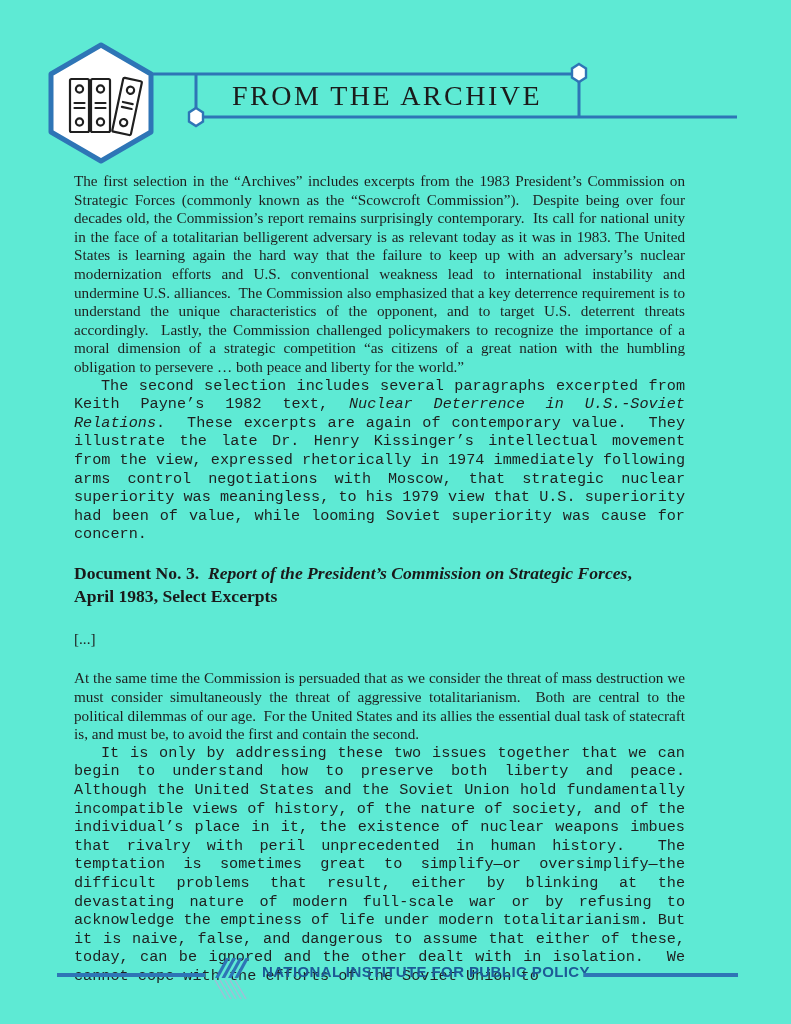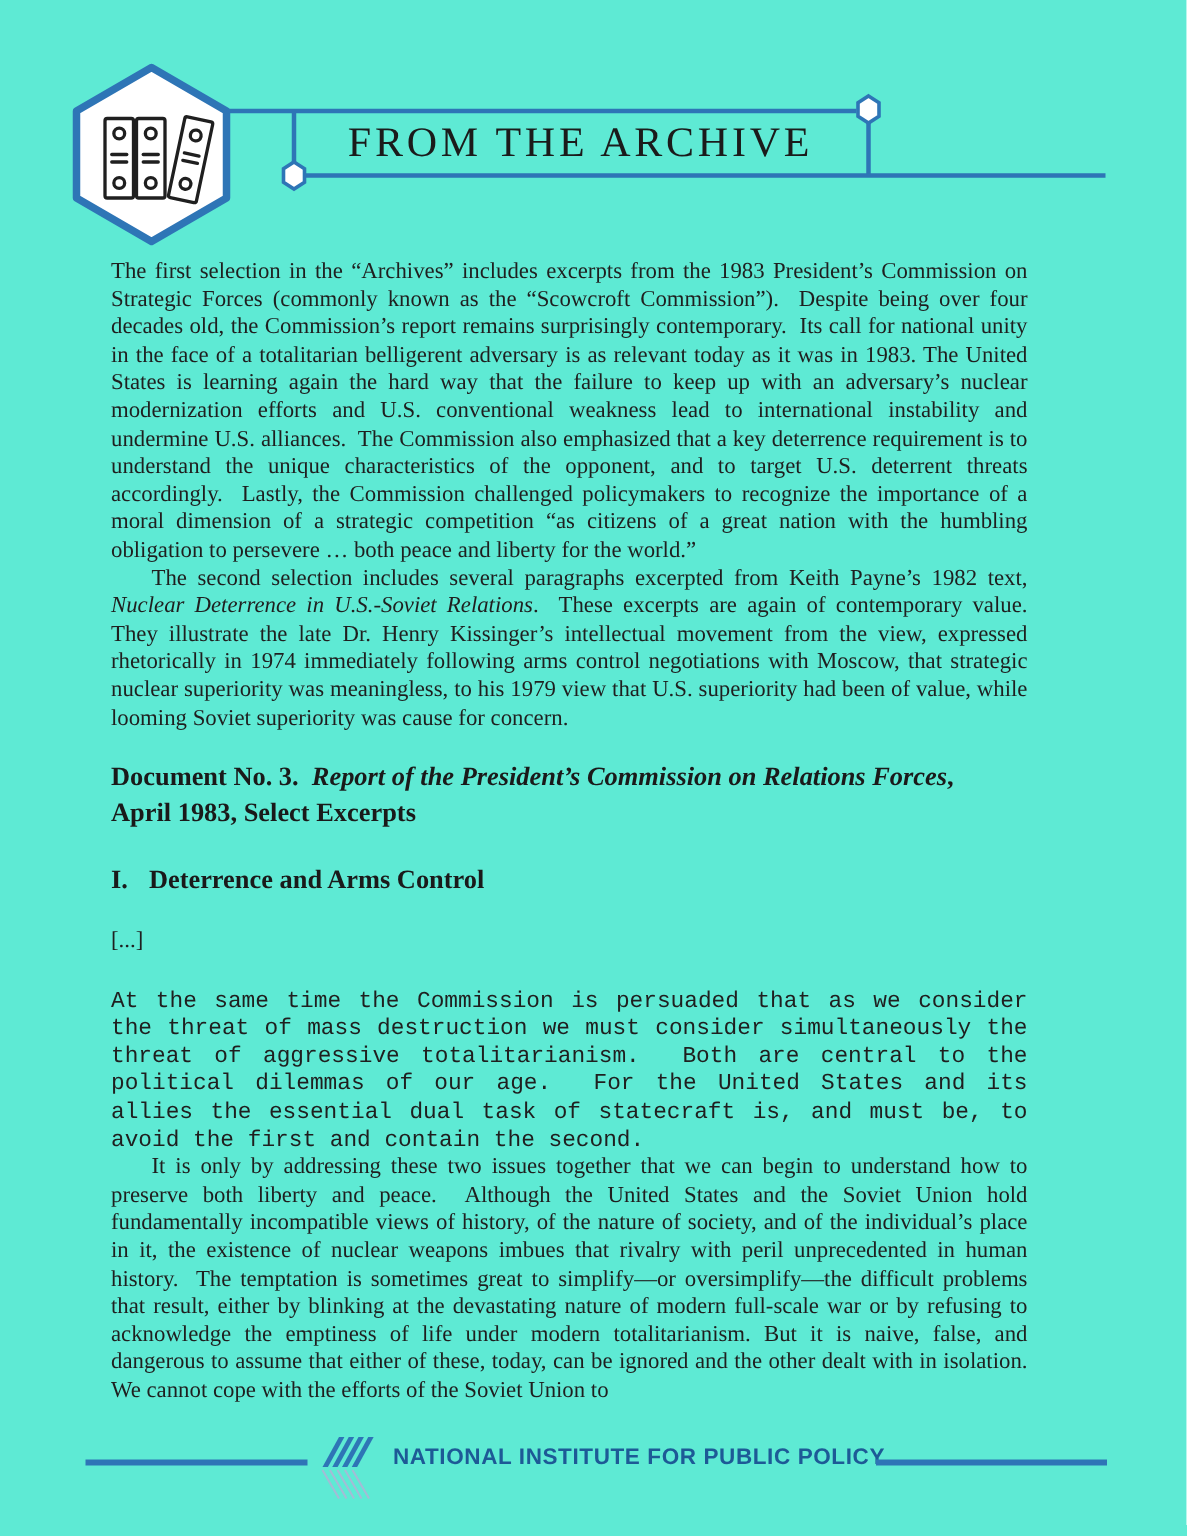--- a/index.html
+++ b/index.html
@@ -41,42 +41,42 @@
   }
   .para {
     margin: 0;
     font-family: "Liberation Serif", serif;
     font-size: 15.2px;
     line-height: 18.6px;
     color: #1f1f1f;
     text-align: justify;
     white-space: pre-wrap;
   }
-  .indent { text-indent: 27px; }
+  .indent { text-indent: 27px; font-family: Liberation Mono, monospace; }
   .doc-heading {
     margin: 18px 0 0 0;
     width: 592px;
     font-family: "Liberation Serif", serif;
     font-size: 17.6px;
     line-height: 23.5px;
     font-weight: 700;
     color: #1a1a1a;
     white-space: pre-wrap;
   }
   .sec-heading {
     margin: 22px 0 0 0;
     font-family: "Liberation Serif", serif;
     font-size: 17.6px;
     line-height: 22px;
     font-weight: 700;
     color: #1a1a1a;
   }
   .sec-num { margin-right: 14px; }
   .ellipsis-marker { margin-top: 21px; }
-  .space-before { margin-top: 21px; font-family: Liberation Mono, monospace; }
+  .space-before { margin-top: 21px; }
 
   
   .rule { position: absolute; height: 4px; background: #2e75b6; }
   .rule-left  { left: 57px;  top: 973px; width: 148px; }
   .rule-right { left: 584px; top: 973px; width: 154px; }
   .footer-logo { position: absolute; left: 211px; top: 954px; }
   .footer-org {
     position: absolute;
     left: 262px; top: 963px;
     width: 320px;
@@ -134,23 +134,22 @@
     </svg>
     <h1 class="banner-title">FROM THE ARCHIVE</h1>
   </div>
 
   <main class="doc-main">
 
     <p class="para">The first selection in the “Archives” includes excerpts from the 1983 President’s Commission on Strategic Forces (commonly known as the “Scowcroft Commission”).  Despite being over four decades old, the Commission’s report remains surprisingly contemporary.  Its call for national unity in the face of a totalitarian belligerent adversary is as relevant today as it was in 1983. The United States is learning again the hard way that the failure to keep up with an adversary’s nuclear modernization efforts and U.S. conventional weakness lead to international instability and undermine U.S. alliances.  The Commission also emphasized that a key deterrence requirement is to understand the unique characteristics of the opponent, and to target U.S. deterrent threats accordingly.  Lastly, the Commission challenged policymakers to recognize the importance of a moral dimension of a strategic competition “as citizens of a great nation with the humbling obligation to persevere … both peace and liberty for the world.”</p>
 
     <p class="para indent"><span>The second selection includes several paragraphs excerpted from Keith Payne’s 1982 text, </span><em>Nuclear Deterrence in U.S.-Soviet Relations</em><span>.  These excerpts are again of contemporary value.  They illustrate the late Dr. Henry Kissinger’s intellectual movement from the view, expressed rhetorically in 1974 immediately following arms control negotiations with Moscow, that strategic nuclear superiority was meaningless, to his 1979 view that U.S. superiority had been of value, while looming Soviet superiority was cause for concern.</span></p>
 
-    <h2 class="doc-heading"><span>Document No. 3.  </span><em>Report of the President’s Commission on Relations Forces</em><span>, April 1983, Select Excerpts</span></h2>
+    <h2 class="doc-heading"><span>Document No. 3.  </span><em>Report of the President’s Commission on Strategic Forces</em><span>, April 1983, Select Excerpts</span></h2>
 
-    <h3 class="sec-heading"><span class="sec-num">I.</span><span>Deterrence and Arms Control</span></h3>
 
     <p class="para ellipsis-marker">[...]</p>
 
     <p class="para space-before">At the same time the Commission is persuaded that as we consider the threat of mass destruction we must consider simultaneously the threat of aggressive totalitarianism.  Both are central to the political dilemmas of our age.  For the United States and its allies the essential dual task of statecraft is, and must be, to avoid the first and contain the second.</p>
 
     <p class="para indent">It is only by addressing these two issues together that we can begin to understand how to preserve both liberty and peace.  Although the United States and the Soviet Union hold fundamentally incompatible views of history, of the nature of society, and of the individual’s place in it, the existence of nuclear weapons imbues that rivalry with peril unprecedented in human history.  The temptation is sometimes great to simplify—or oversimplify—the difficult problems that result, either by blinking at the devastating nature of modern full-scale war or by refusing to acknowledge the emptiness of life under modern totalitarianism. But it is naive, false, and dangerous to assume that either of these, today, can be ignored and the other dealt with in isolation.  We cannot cope with the efforts of the Soviet Union to</p>
 
   </main>
 
   <div>

